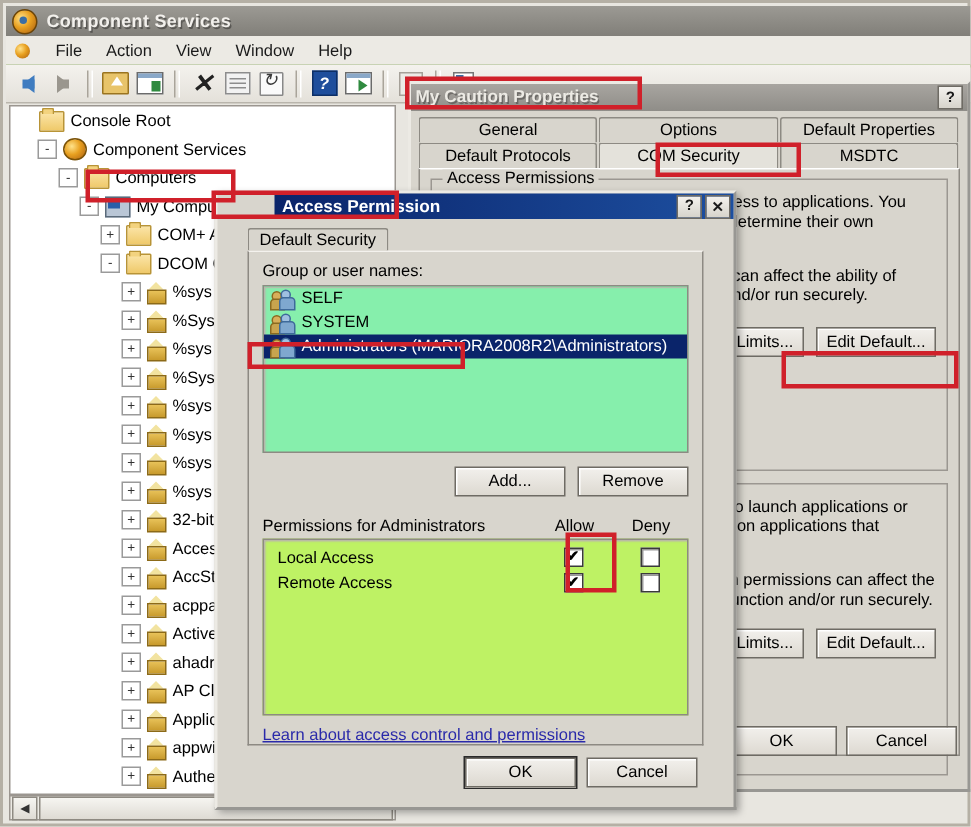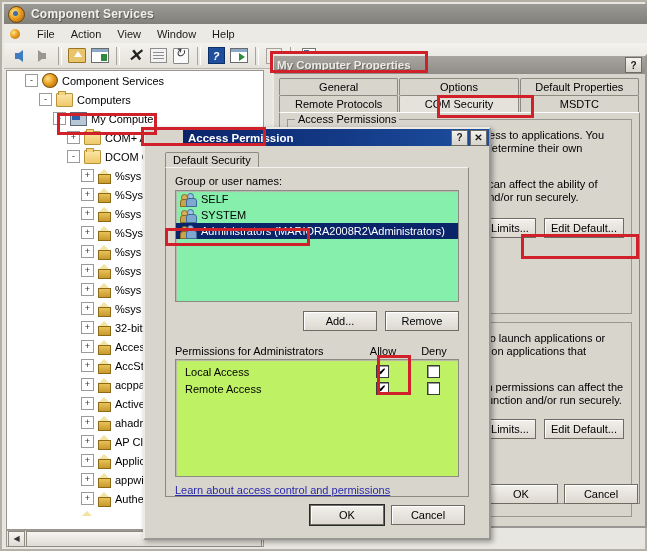--- a/index.html
+++ b/index.html
@@ -240,20 +240,26 @@
           <i class="mk" style="width:11px"></i>
         <i class="mk" style="width:5px"></i>
           <i class="mk" style="width:14px"></i>
         <i class="mk" style="width:17px;height:4px"></i>
           <i class="mk" style="width:15px"></i>
       </span>
     </div>
 
     <div class="tree-pane" id="tree">
         <div class="trow">
+          <span class="tspacer" style="width:0px"></span>
+          <span class="tspacer" style="width:15px"></span>
+          <i class="ic-folder"></i>
+          <span class="tlabel">Console Root</span>
+        </div>
+        <div class="trow">
           <span class="tspacer" style="width:14px"></span>
           <span class="tplus">-</span>
           <i class="ic-comp"></i>
           <span class="tlabel">Component Services</span>
         </div>
         <div class="trow">
           <span class="tspacer" style="width:28px"></span>
           <span class="tplus">-</span>
           <i class="ic-folder"></i>
           <span class="tlabel">Computers</span>
@@ -446,31 +452,31 @@
         </div>
       </div>
     <div class="tree-hscroll">
       <span class="hs-btn">◀</span>
       <span class="hs-thumb"></span>
     </div>
   </div>
 
   <div class="mcp">
     <div class="mcp-title">
-      <span class="t">My Computer Properties</span>
+      <span class="t">My Caution Properties</span>
       <span class="sqbtn">?</span>
     </div>
     <div class="mcp-body">
       <div class="tabrow">
         <span class="tab">General</span>
         <span class="tab">Options</span>
         <span class="tab">Default Properties</span>
       </div>
       <div class="tabrow">
-        <span class="tab">Remote Protocols</span>
+        <span class="tab">Default Protocols</span>
         <span class="tab sel">COM Security</span>
         <span class="tab">MSDTC</span>
       </div>
 
       <div class="mcp-panel">
 
         <div class="grp" style="height:176px;">
           <span class="glab">Access Permissions</span>
           <div class="gtext">You may edit who is allowed default access to applications. You may also set limits on applications that determine their own permissions.</div>
           <div class="gtext" style="margin-top:10px;">Caution: Modifying access permissions can affect the ability of applications to start, connect, function and/or run securely.</div>

